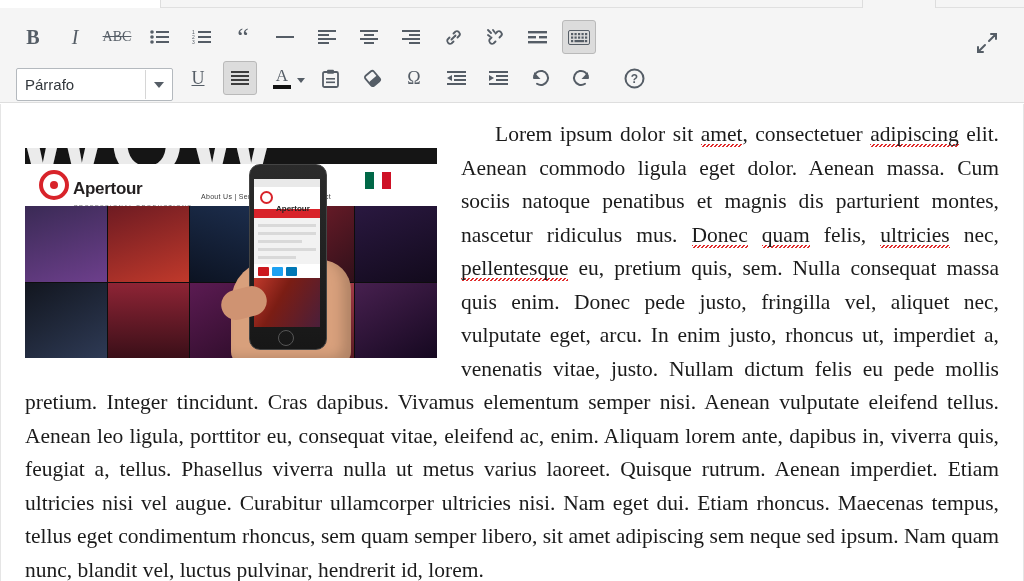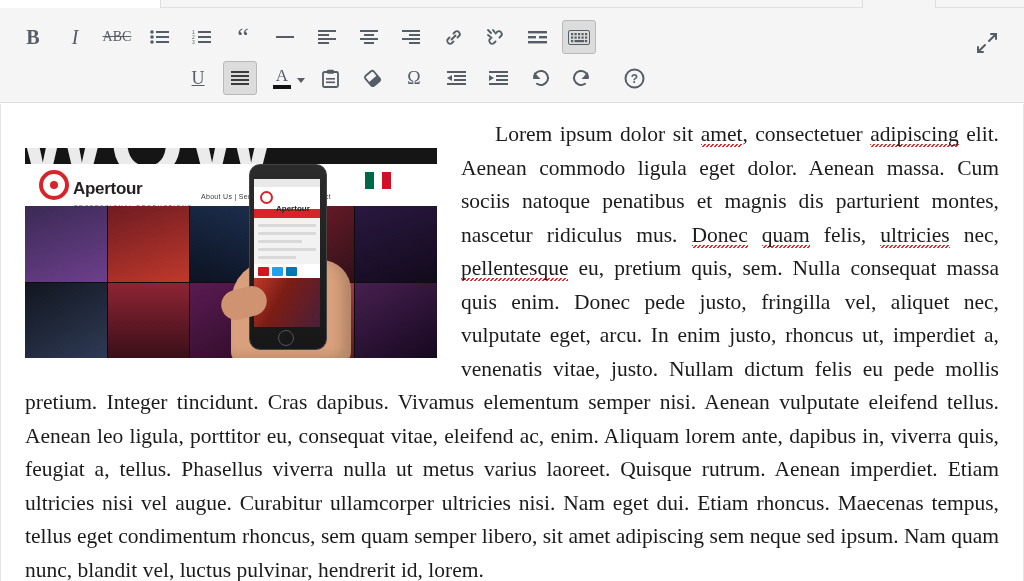--- a/index.html
+++ b/index.html
@@ -535,20 +535,25 @@
       <span>
         <svg width="22" height="22" viewBox="0 0 22 22">
           <g stroke="#555d66" stroke-width="2" fill="none" stroke-linecap="round">
             <path d="M13 9 L20 2 M15 2 L20 2 L20 7"></path>
             <path d="M9 13 L2 20 M7 20 L2 20 L2 15"></path>
           </g>
         </svg>
       </span>
     </div>
 
+    <div class="para-select">
+      <span>Párrafo</span>
+      <span class="sep"></span>
+      <span class="caret"></span>
+    </div>
 
     <div class="toolbar-row row2" style="left:181px;">
 
       <div class="tbtn">
         <span style="font-family:'Liberation Serif',serif;font-size:18px;text-decoration:underline;">U</span>
       </div>
 
       <div class="tbtn pressed-dark">
         <span>
           <svg width="18" height="14" viewBox="0 0 18 14">

